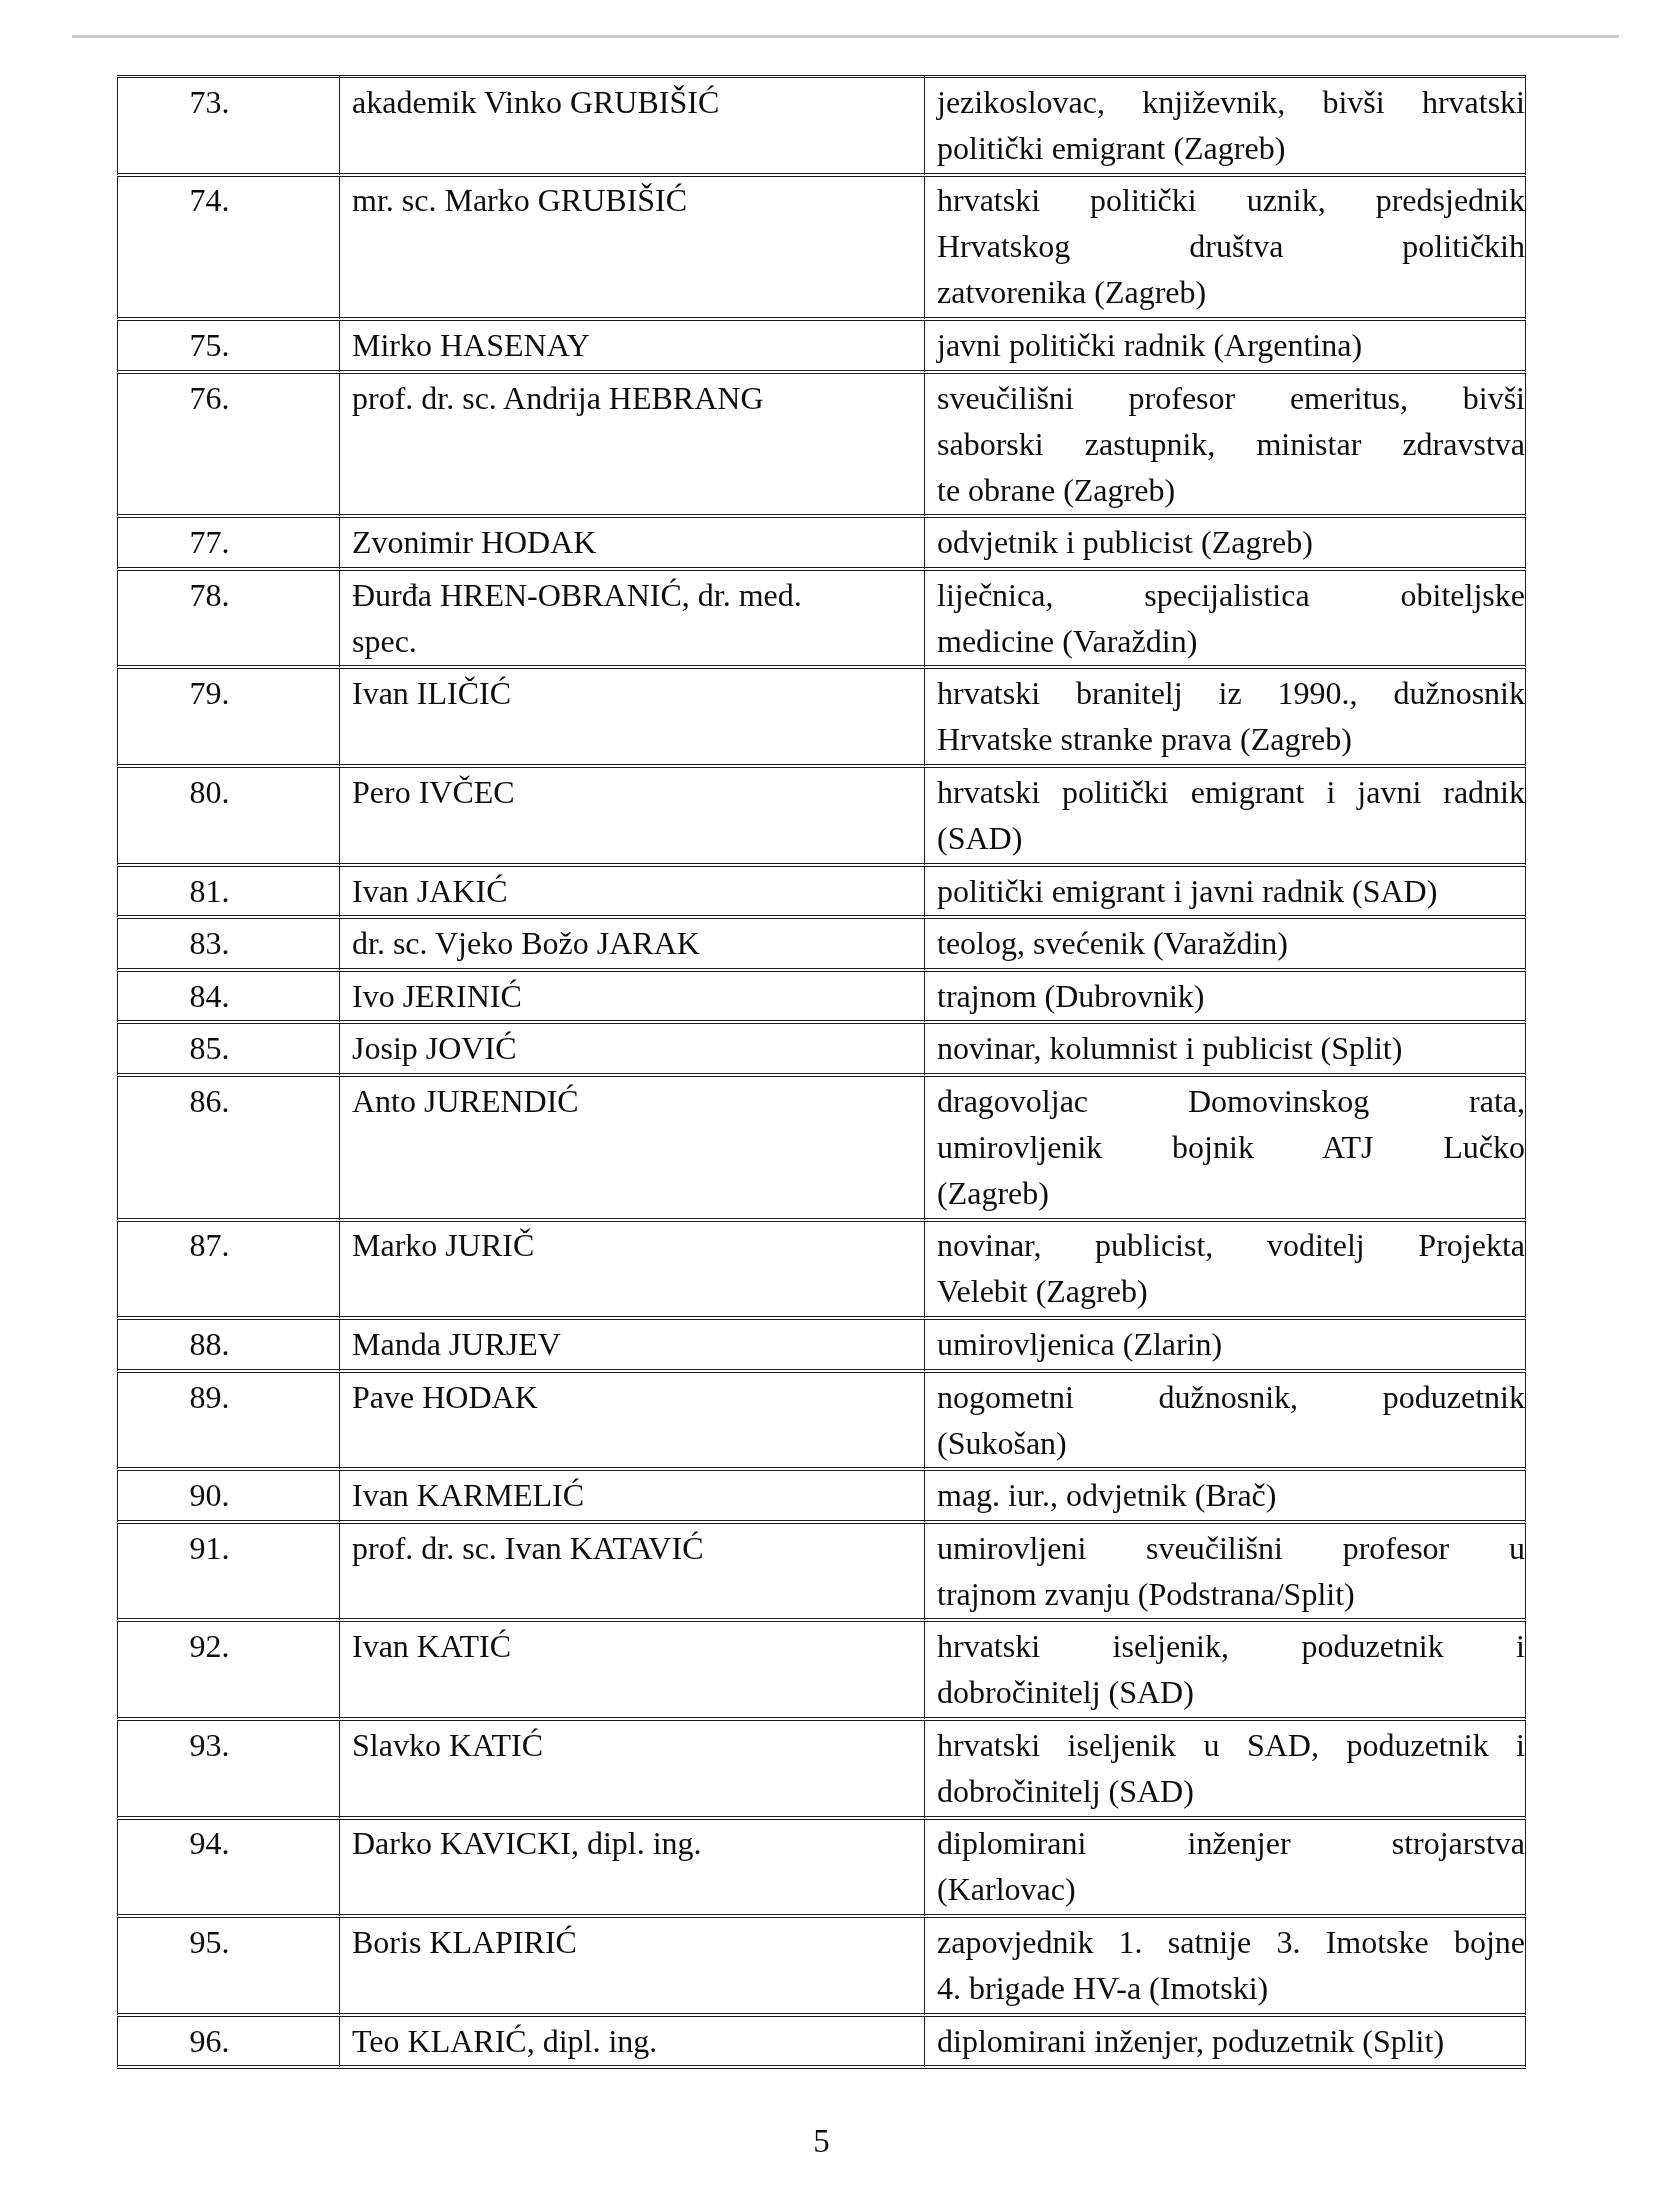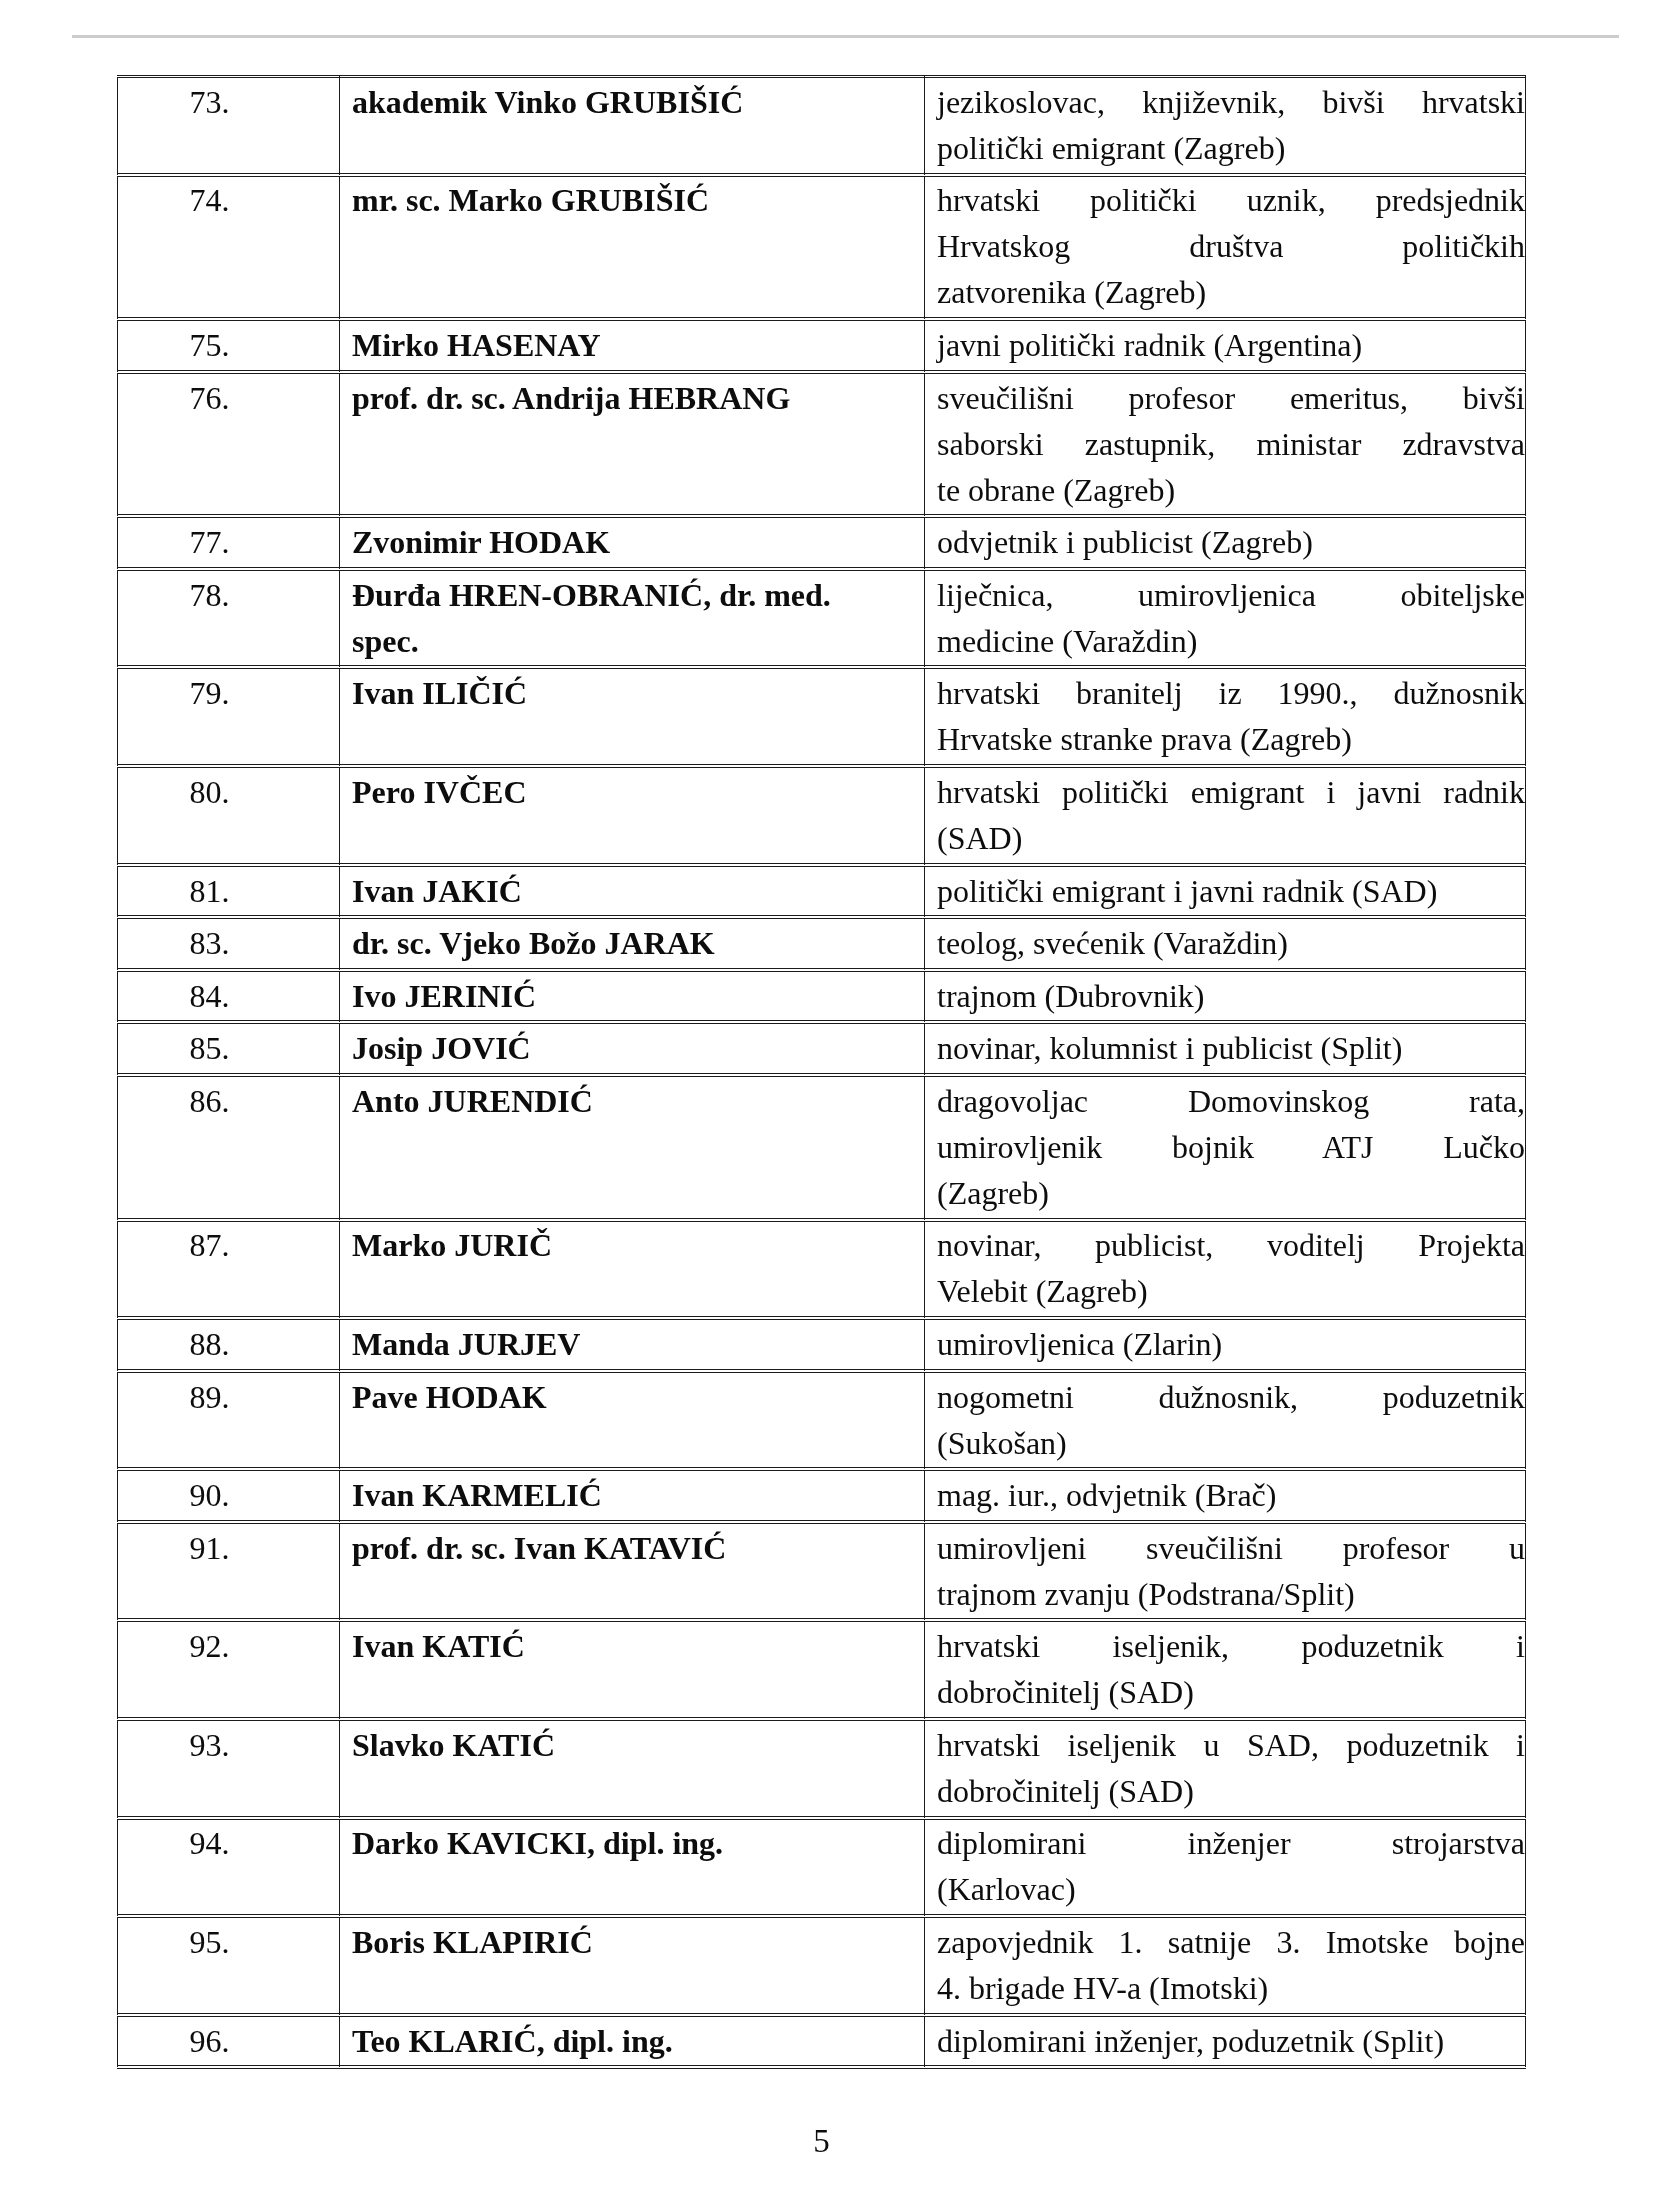--- a/index.html
+++ b/index.html
@@ -48,21 +48,21 @@
     padding: 0.9px 0 1.7px 0;
     overflow: hidden;
   }
   tr:first-child td { border-top: 3.4px double #1b1b1b; }
 
   td.num {
     text-align: center;
     padding-right: 38px;
     border-left: 1.7px solid #1b1b1b;
   }
-  td.name { padding-left: 12px; padding-right: 15px; font-weight: bold; }
+  td.name { padding-left: 12px; padding-right: 15px; }
   td.desc { padding-left: 12px; }
 
   .line { text-align: left; text-align-last: left; }
   td.desc .line {
     text-align: justify;
     text-align-last: justify;
     text-justify: inter-word;
   }
   td.desc .line:last-child {
     text-align: center;
@@ -143,21 +143,21 @@
             <div class="line">odvjetnik i publicist (Zagreb)</div>
           </td>
   </tr>
         <tr>
     <td class="num">78.</td>
     <td class="name">
             <div class="line">Đurđa HREN-OBRANIĆ, dr. med.</div>
             <div class="line">spec.</div>
           </td>
     <td class="desc">
-            <div class="line">liječnica, umirovljenica obiteljske</div>
+            <div class="line">liječnica, specijalistica obiteljske</div>
             <div class="line">medicine (Varaždin)</div>
           </td>
   </tr>
         <tr>
     <td class="num">79.</td>
     <td class="name">
             <div class="line">Ivan ILIČIĆ</div>
           </td>
     <td class="desc">
             <div class="line">hrvatski branitelj iz 1990., dužnosnik</div>

